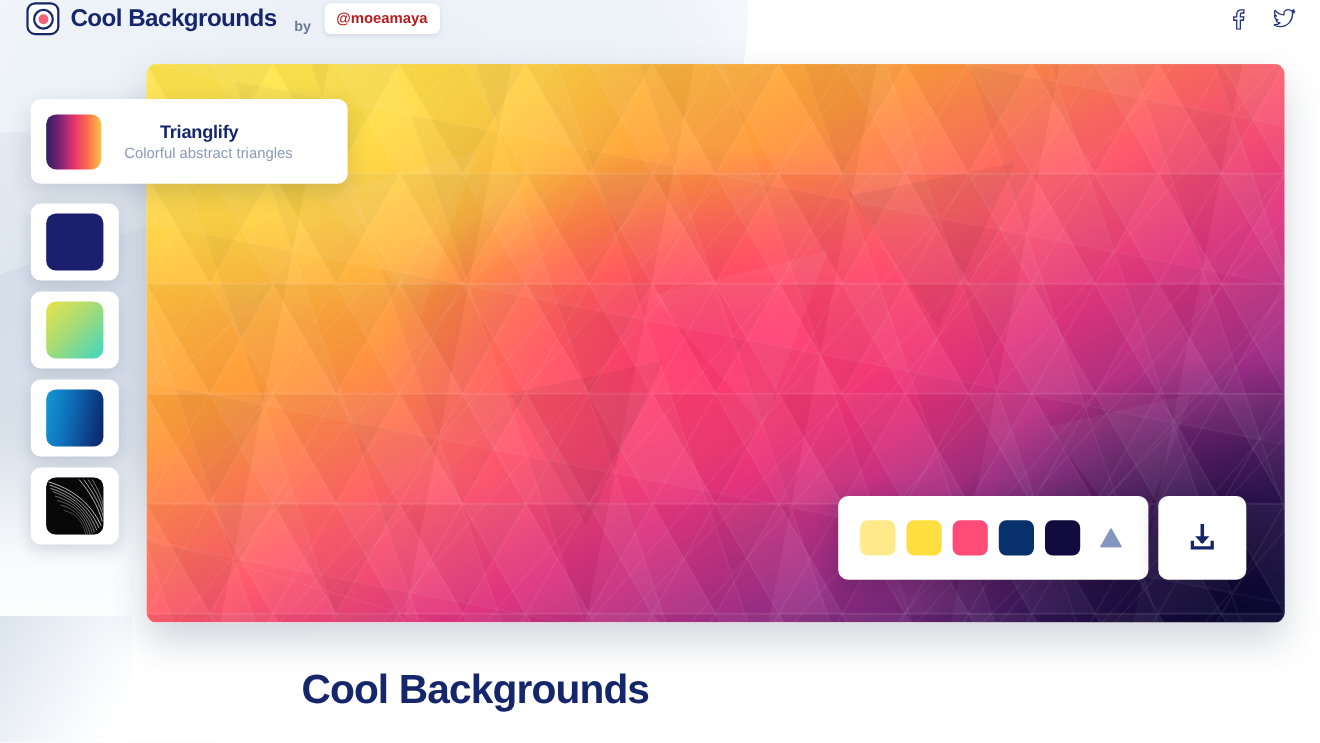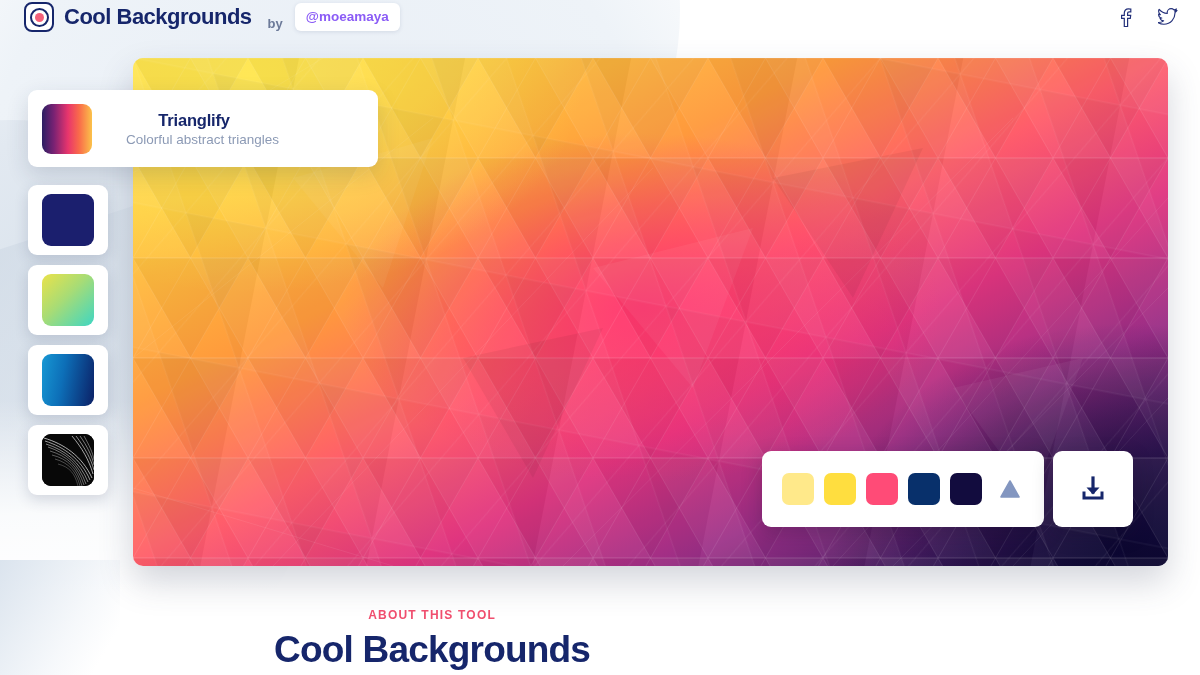--- a/index.html
+++ b/index.html
@@ -83,21 +83,21 @@
   .logo-dot { width: 9px; height: 9px; border-radius: 50%; background: #f4617a; }
   .brand-name {
     font-size: 22px; font-weight: bold; letter-spacing: -0.5px;
     color: #16266b; white-space: nowrap;
   }
   .brand-by { font-size: 13px; font-weight: bold; color: #6c7a99; margin: 12px 2px 0 6px; }
   .brand-handle {
     background: #ffffff;
     border-radius: 6px;
     padding: 6px 11px 7px;
-    font-size: 13.5px; font-weight: bold; color: #8b5cf6;
+    font-size: 13.5px; font-weight: bold; color: #b91c1c;
     box-shadow: 0 1px 4px rgba(30,50,100,0.12);
     white-space: nowrap;
   }
   .header-spacer { flex: 1; }
   .social { display: flex; align-items: center; gap: 24px; }
   .social svg { display: block; }
 
   
   .hero {
     position: absolute;
@@ -108,26 +108,26 @@
     box-shadow: 0 16px 34px rgba(60,70,95,0.22);
     z-index: 10;
   }
   .hero-canvas { position: absolute; inset: 0; }
   .hero-canvas svg { display: block; width: 100%; height: 100%; }
 
   
   .preview-card {
     position: absolute;
     left: 28px; top: 90px;
-    width: 350px; height: 77px;
+    width: 288px; height: 77px;
     background: #ffffff;
     border-radius: 9px;
     display: flex; align-items: center;
     padding: 0 14px;
-    gap: 17px;
+    gap: 4px;
     box-shadow: 0 8px 22px rgba(40,50,80,0.16);
     z-index: 30;
   }
   .preview-thumb {
     width: 50px; height: 50px; border-radius: 9px; flex: none;
     background: linear-gradient(90deg, #2b1f63 0%, #7a2273 24%, #e8356d 52%, #f96a4a 74%, #fbc24a 100%);
   }
   .preview-text { display: flex; flex-direction: column; gap: 2px; min-width: 0; }
   .preview-title { font-size: 16.5px; font-weight: bold; color: #16266b; letter-spacing: -0.2px; }
   .preview-sub { font-size: 13.5px; color: #8c9ab5; margin-left: 17px; }
@@ -373,17 +373,16 @@
     <div class="download-btn">
       <svg width="30" height="30" viewBox="0 0 30 30" fill="none">
         <path d="M15 4 V18" stroke="#16266b" stroke-width="3.2" stroke-linecap="square"></path>
         <path d="M8.5 13.5 L15 20.5 L21.5 13.5 Z" fill="#16266b"></path>
         <path d="M6 19 V24 H24 V19" stroke="#16266b" stroke-width="3" stroke-linecap="square" stroke-linejoin="miter"></path>
       </svg>
     </div>
   </div>
 
   <div class="about">
-    <div class="about-kicker">ABOUT THIS TOOL</div>
     <div class="about-title">Cool Backgrounds</div>
   </div>
 
 </div>
 
 </body></html>

